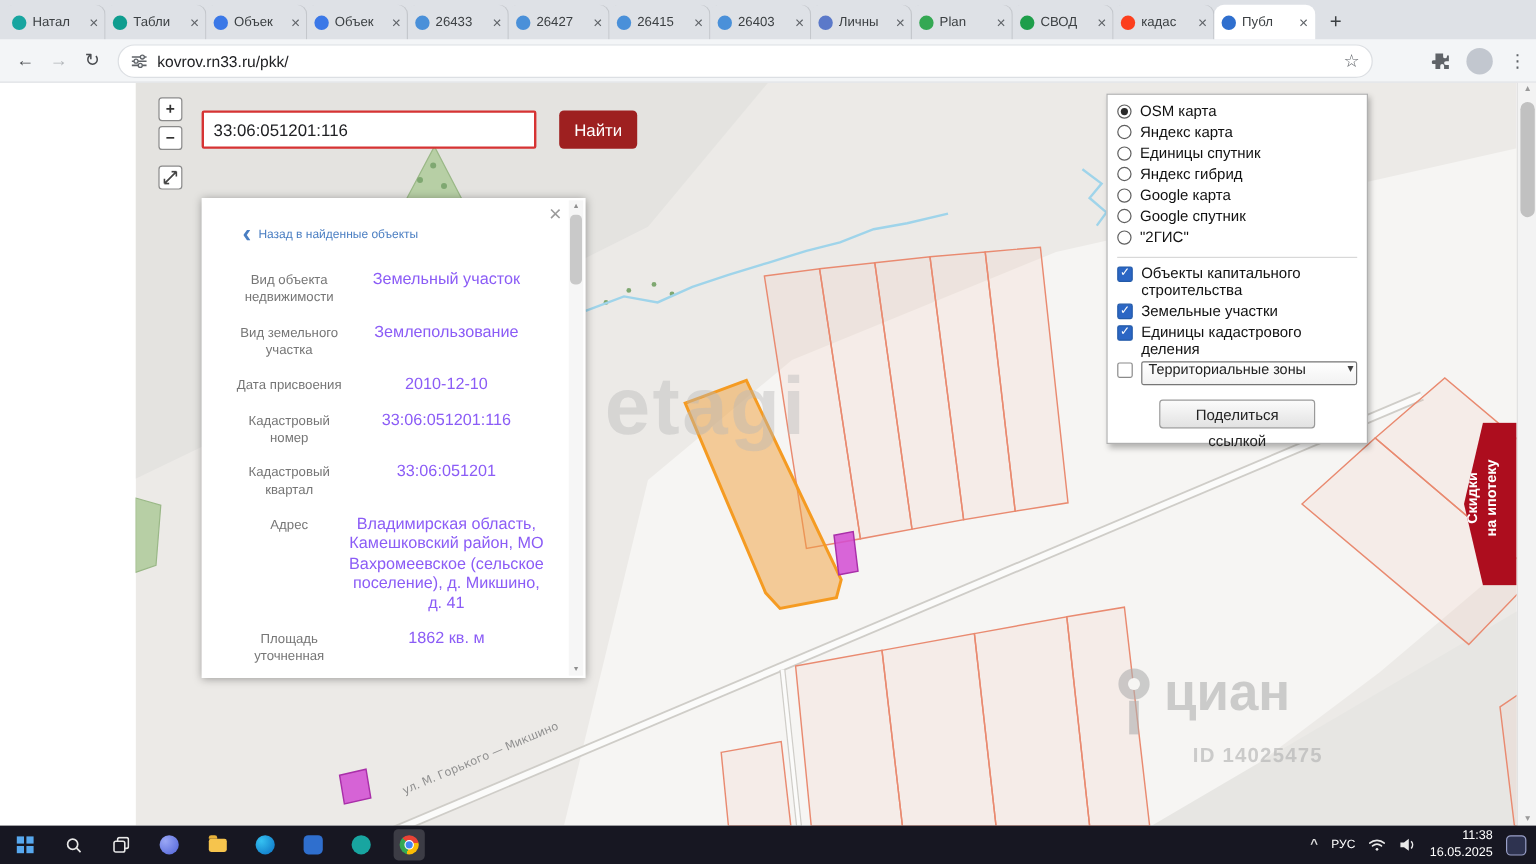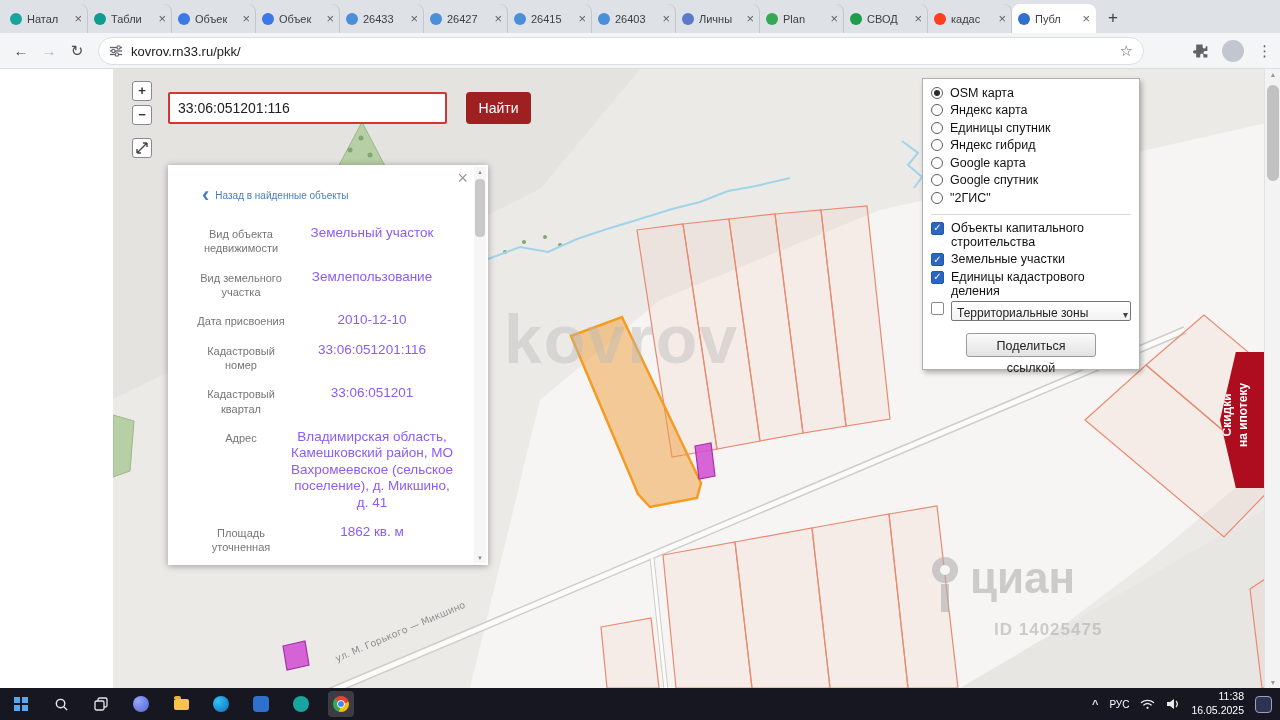--- a/index.html
+++ b/index.html
@@ -60,21 +60,21 @@
 
   
   .layers { position:absolute; left:922px; top:78px; width:218px; background:#fff; border:1px solid #b0b0b0; box-shadow:2px 3px 5px rgba(0,0,0,.28); padding:5px 8px 10px; }
   .rrow { display:flex; align-items:center; gap:7px; height:17.5px; font-size:12.5px; color:#111; }
   .radio { width:12px; height:12px; border-radius:50%; border:1px solid #5f5f5f; background:#fff; position:relative; flex:none; }
   .radio.on::after { content:""; position:absolute; inset:2px; background:#2b2b2b; border-radius:50%; }
   .ldiv { border-top:1px solid #d8d8d8; margin:7px 0 6px; }
   .crow { display:flex; align-items:flex-start; gap:7px; font-size:12.5px; color:#111; margin:3px 0; line-height:1.15; }
   .cb { width:13px; height:13px; flex:none; border:1px solid #8a8a8a; background:#fff; display:flex; align-items:center; justify-content:center; font-size:10px; color:#fff; margin-top:1px; border-radius:2px; }
   .cb.on { background:#2b66c4; border-color:#235aa8; }
-  .zsel { flex:1; height:20px; border:1px solid #767676; background:linear-gradient(#fff,#f2f2f2); display:flex; align-items:flex-end; justify-content:space-between; padding:0 2px 0 5px; font-size:12px; color:#222; border-radius:2px; }
+  .zsel { flex:1; height:20px; border:1px solid #767676; background:linear-gradient(#fff,#f2f2f2); display:flex; align-items:flex-start; justify-content:space-between; padding:0 2px 0 5px; font-size:12px; color:#222; border-radius:2px; }
   .zsel .arr { font-size:10px; color:#444; }
   .sharebtn { display:block; margin:12px auto 2px; width:130px; height:24px; background:linear-gradient(#fbfbfb,#e2e2e2); border:1px solid #9a9a9a; border-radius:3px; font-size:12.5px; color:#222; text-align:center; line-height:22px; }
 
   
   .ribbon { position:absolute; right:16px; top:352px; width:44px; height:136px; background:#ad0d1e; clip-path:polygon(100% 0,100% 100%,36% 100%,0 50%,36% 0); }
   .ribbon-text { position:absolute; width:136px; height:44px; left:-46px; top:46px; transform:rotate(-90deg); text-align:center; color:#fff; font-size:12px; font-weight:bold; line-height:1.3; padding-left:10px; }
 
   
   .pagescroll { position:absolute; right:0; top:69px; width:16px; height:619px; background:#f3f3f3; border-left:1px solid #e2e2e2; }
   .pagescroll .thumb { position:absolute; left:2px; top:16px; width:12px; height:96px; background:#c1c1c1; border-radius:6px; }
@@ -254,21 +254,21 @@
     </g>
 
     <polygon points="571,336 622,317 701,483 697,498 650,507 638,494" fill="rgba(240,160,60,0.5)" stroke="#f59b22" stroke-width="2.5"></polygon>
 
     <polygon points="695,446 711,443 715,476 699,479" fill="#d24bd2" fill-opacity="0.85" stroke="#a92fa9" stroke-width="1.2"></polygon>
     <polygon points="283,646 305,641 309,665 287,670" fill="#d24bd2" fill-opacity="0.85" stroke="#a92fa9" stroke-width="1.2"></polygon>
 
     <text x="337" y="662" transform="rotate(-23 337 662)" font-size="9.5" fill="#8f8f8f" font-family="DejaVu Sans, sans-serif">ул. М. Горького — Микшино</text>
   </svg>
 
-  <div class="etagi">kovrov</div>
+  <div class="etagi">etagi</div>
   <div class="cian">
     <svg width="34" height="58" viewBox="0 0 34 58">
       <circle cx="17" cy="14" r="13" fill="rgba(175,175,175,.6)"></circle>
       <circle cx="17" cy="14" r="5" fill="#f6f5f3"></circle>
       <rect x="13" y="28" width="8" height="28" fill="rgba(175,175,175,.6)"></rect>
     </svg>
     <span class="word">циан</span>
   </div>
   <div class="cianid">ID 14025475</div>
 

